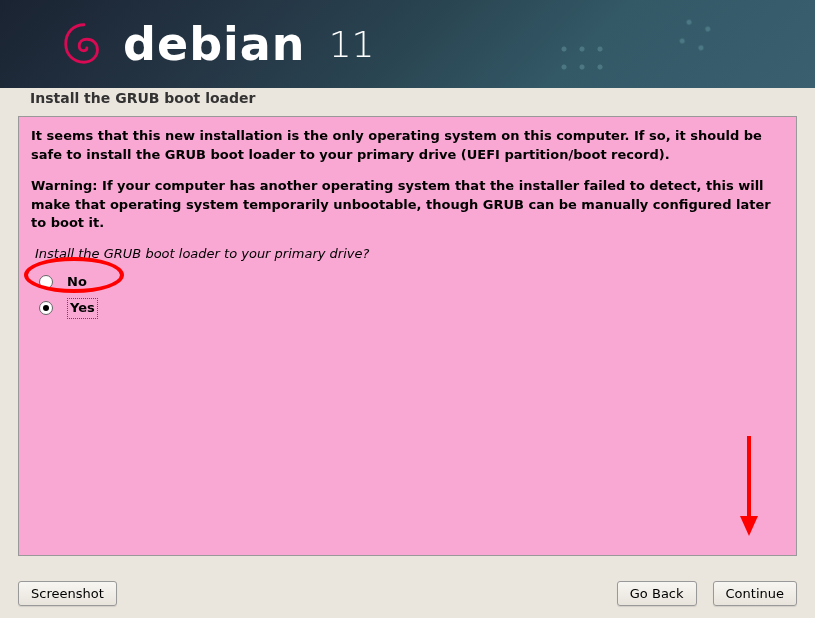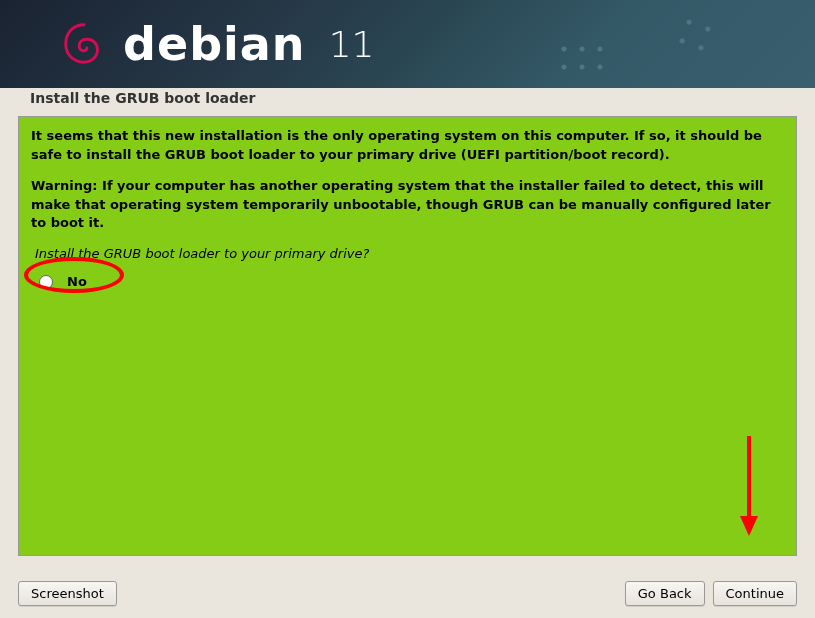--- a/index.html
+++ b/index.html
@@ -77,21 +77,21 @@
       margin-left: 8px;
     }
     .title-bar {
       padding: 2px 30px 10px 30px;
       font-size: 14px;
       font-weight: bold;
       color: #333;
     }
     .content-panel {
       margin: 0 18px;
-      background: #84cc16;
+      background: #f9a8d4;
       border: 1px solid #999;
       height: 440px;
       padding: 10px 12px;
       font-size: 13px;
       color: #000;
       line-height: 1.45;
       position: relative;
     }
     .paragraph-bold {
       font-weight: bold;
@@ -164,21 +164,21 @@
       border: 1px solid #999;
       border-radius: 3px;
       padding: 4px 12px;
       font-size: 13px;
       font-family: inherit;
       cursor: pointer;
       box-shadow: 0 1px 1px rgba(0,0,0,0.1);
     }
     .footer-right {
       display: flex;
-      gap: 8px;
+      gap: 16px;
     }
   </style>
 </head>
 <body>
 
 <div class="window">
 
   <div class="header">
     <div class="logo">
       <div class="swirl">
@@ -196,20 +196,24 @@
   <div class="content-panel">
     <p class="paragraph-bold">It seems that this new installation is the only operating system on this computer. If so, it should be safe to install the GRUB boot loader to your primary drive (UEFI partition/boot record).</p>
     <p class="paragraph-bold">Warning: If your computer has another operating system that the installer failed to detect, this will make that operating system temporarily unbootable, though GRUB can be manually configured later to boot it.</p>
     <p class="question">Install the GRUB boot loader to your primary drive?</p>
 
     <div class="radio-row">
       <span class="radio-circle"></span>
       <label>No</label>
     </div>
 
+    <div class="radio-row">
+      <span class="radio-circle checked"></span>
+      <label class="yes-focus">Yes</label>
+    </div>
 
     <div class="radio-highlight"></div>
 
     <div class="arrow-annotation">
       <svg width="30" height="110">
         <line x1="15" y1="5" x2="15" y2="90" stroke="#ff0000" stroke-width="4"></line>
         <polygon points="15,105 6,85 24,85" fill="#ff0000"></polygon>
       </svg>
     </div>
   </div>

